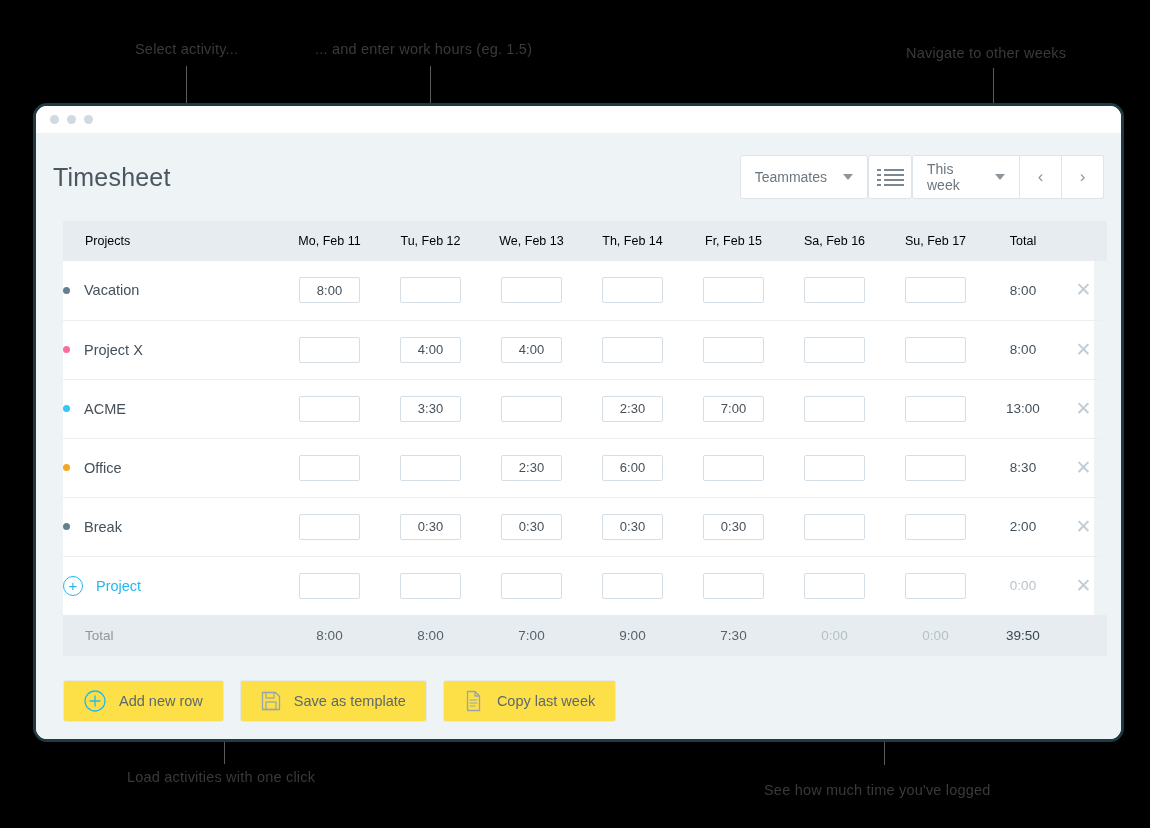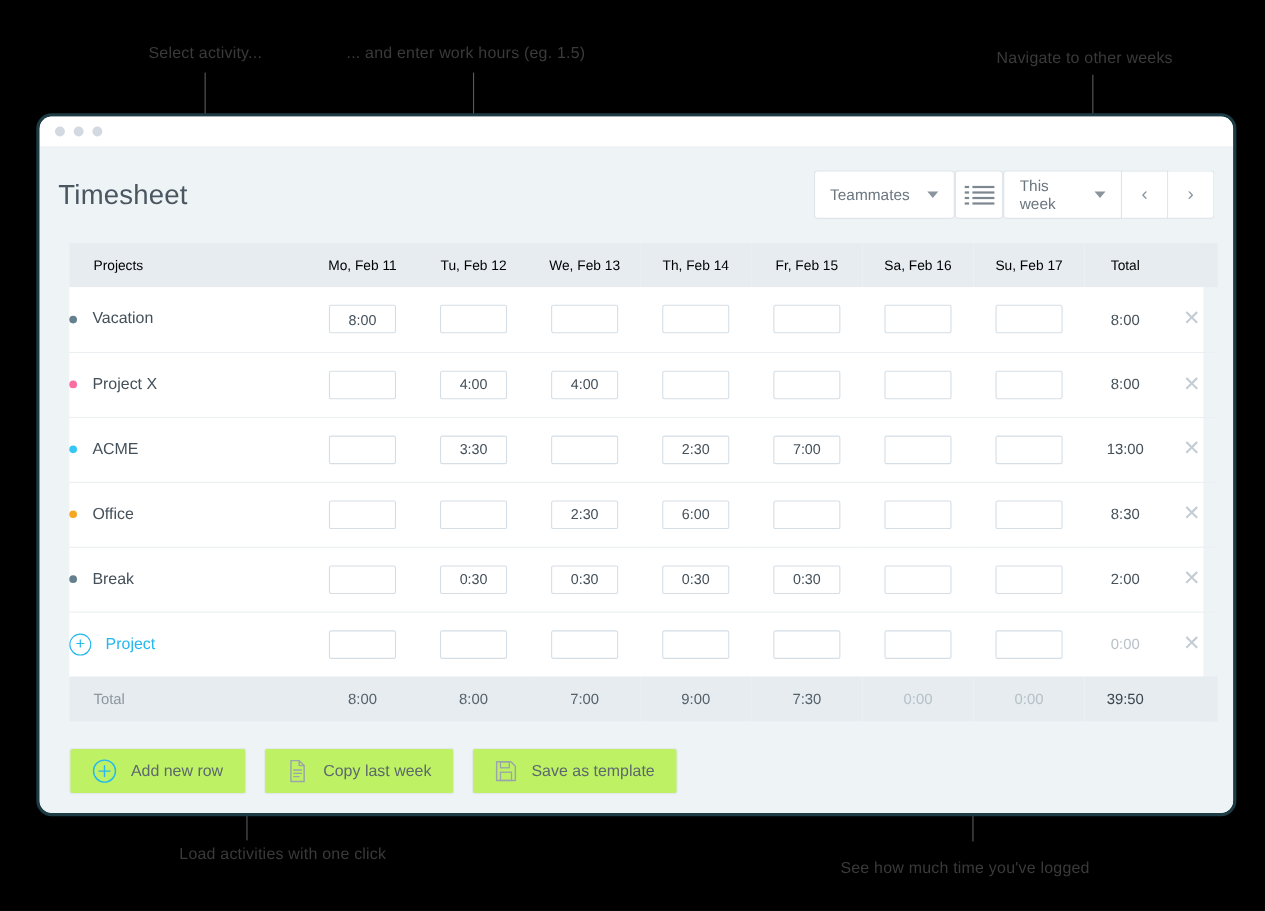--- a/index.html
+++ b/index.html
@@ -120,21 +120,21 @@
 
   tfoot tr { background: #e6ecf0; height: 41px; }
   tfoot td { font-size: 13.5px; color: #56626b; text-align: center; }
   tfoot td.flabel { text-align: left; padding-left: 22px; color: #8d979e; }
   tfoot td.zero { color: #b6c0c7; }
   tfoot td.gtot { color: #3c4850; }
 
   
   .actions { display: flex; gap: 16px; padding: 24px 27px 0 27px; }
   .act {
-    background: #bef264; border: 1px solid #e2e8ec; border-radius: 3px;
+    background: #fde047; border: 1px solid #e2e8ec; border-radius: 3px;
     height: 42px; display: flex; align-items: center; gap: 13px;
     padding: 0 20px; color: #5d686f; font-size: 14.5px; cursor: pointer;
   }
   .act .ico { display: flex; align-items: center; }
   svg { display: block; }
 </style>
 </head>
 <body>
 
 <div class="stage">
@@ -144,21 +144,21 @@
   <div class="dot-end" style="left:183px; top:284px;"></div>
 
   <div class="annot" style="left:315px; top:41px;">... and enter work hours (eg. 1.5)</div>
   <div class="leader v" style="left:430px; top:66px; height:218px;"></div>
   <div class="dot-end" style="left:427px; top:284px;"></div>
 
   <div class="annot" style="left:906px; top:45px;">Navigate to other weeks</div>
   <div class="leader v" style="left:993px; top:68px; height:90px;"></div>
   <div class="dot-end" style="left:990px; top:157px;"></div>
 
-  <div class="annot" style="left:127px; top:769px;margin-left:36px;">Load activities with one click</div>
+  <div class="annot" style="left:127px; top:769px;">Load activities with one click</div>
   <div class="leader v" style="left:224px; top:706px; height:58px;"></div>
   <div class="dot-end" style="left:221px; top:702px;"></div>
 
   <div class="annot" style="left:764px; top:782px;">See how much time you've logged</div>
   <div class="leader v" style="left:884px; top:645px; height:120px;"></div>
   <div class="dot-end" style="left:881px; top:640px;"></div>
 
   <div class="device">
 
     <div class="titlebar">
@@ -543,37 +543,37 @@
             <svg width="22" height="22" viewBox="0 0 22 22">
               <circle cx="11" cy="11" r="10" fill="none" stroke="#25b7ef" stroke-width="1.3"></circle>
               <path d="M11 6 V16 M6 11 H16" stroke="#25b7ef" stroke-width="1.3" stroke-linecap="round"></path>
             </svg>
           </span>
           <span>Add new row</span>
         </div>
 
         <div class="act">
           <span class="ico">
+            <svg width="20" height="20" viewBox="0 0 20 20">
+              <path d="M1.5 1.5 H14.5 L18.5 5.5 V18.5 H1.5 Z" fill="none" stroke="#9aa4ab" stroke-width="1.3" stroke-linejoin="round"></path>
+              <rect x="5" y="1.5" width="8" height="5.5" fill="none" stroke="#9aa4ab" stroke-width="1.2"></rect>
+              <rect x="5" y="11" width="10" height="7.5" fill="none" stroke="#9aa4ab" stroke-width="1.2"></rect>
+            </svg>
+          </span>
+          <span>Save as template</span>
+        </div>
+
+        <div class="act">
+          <span class="ico">
             <svg width="20" height="22" viewBox="0 0 20 22">
               <path d="M3.5 1.5 H11 L15.5 6 V20.5 H3.5 Z" fill="none" stroke="#9aa4ab" stroke-width="1.3" stroke-linejoin="round"></path>
               <path d="M11 1.5 V6 H15.5" fill="none" stroke="#9aa4ab" stroke-width="1.3" stroke-linejoin="round"></path>
               <path d="M6 10 H13 M6 13 H13 M6 16 H11" stroke="#9aa4ab" stroke-width="1.2" stroke-linecap="round"></path>
             </svg>
           </span>
           <span>Copy last week</span>
         </div>
 
-        <div class="act">
-          <span class="ico">
-            <svg width="20" height="20" viewBox="0 0 20 20">
-              <path d="M1.5 1.5 H14.5 L18.5 5.5 V18.5 H1.5 Z" fill="none" stroke="#9aa4ab" stroke-width="1.3" stroke-linejoin="round"></path>
-              <rect x="5" y="1.5" width="8" height="5.5" fill="none" stroke="#9aa4ab" stroke-width="1.2"></rect>
-              <rect x="5" y="11" width="10" height="7.5" fill="none" stroke="#9aa4ab" stroke-width="1.2"></rect>
-            </svg>
-          </span>
-          <span>Save as template</span>
-        </div>
-
       </div>
 
     </div>
   </div>
 </div>
 
 </body></html>

